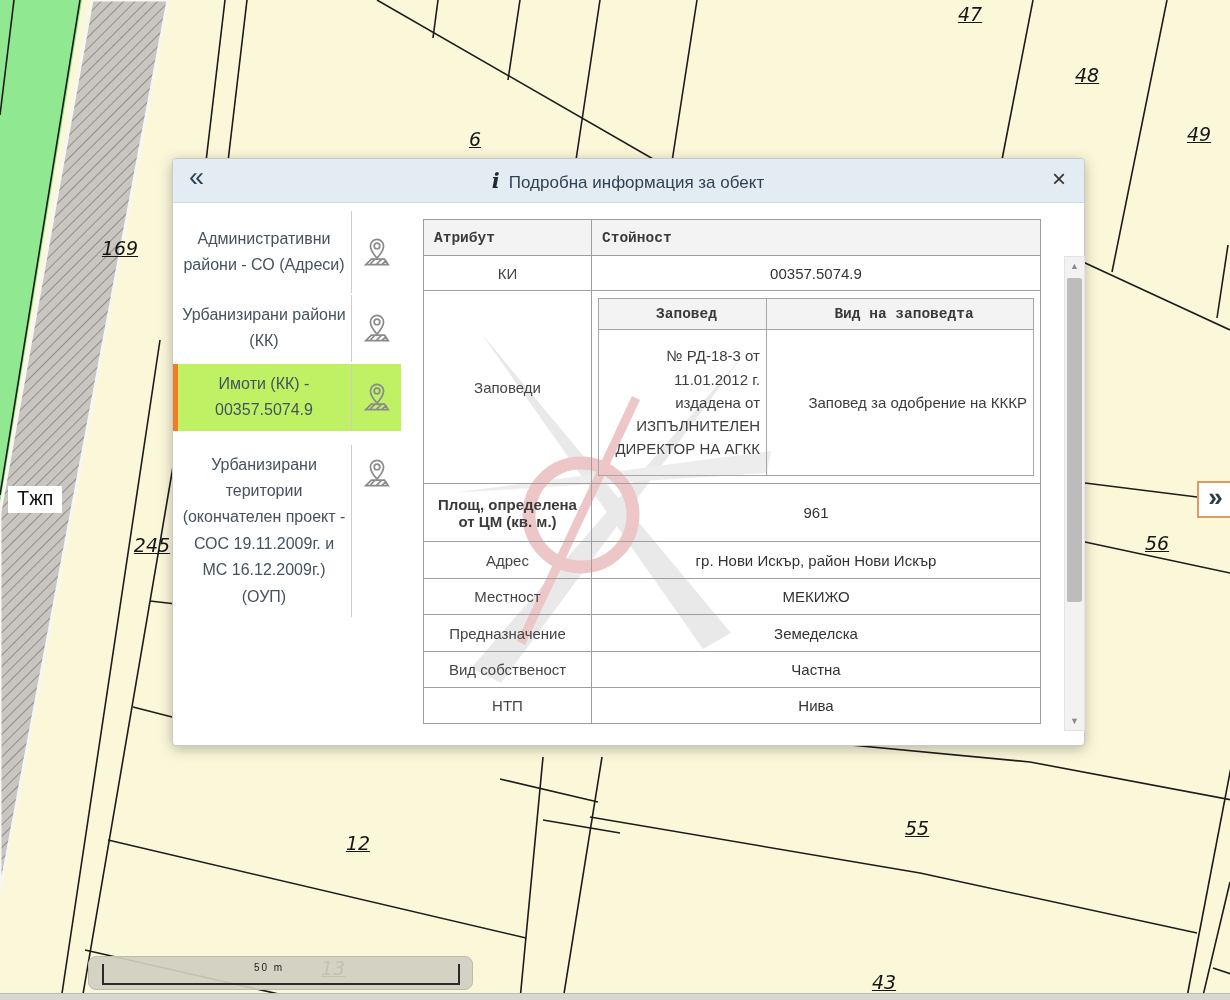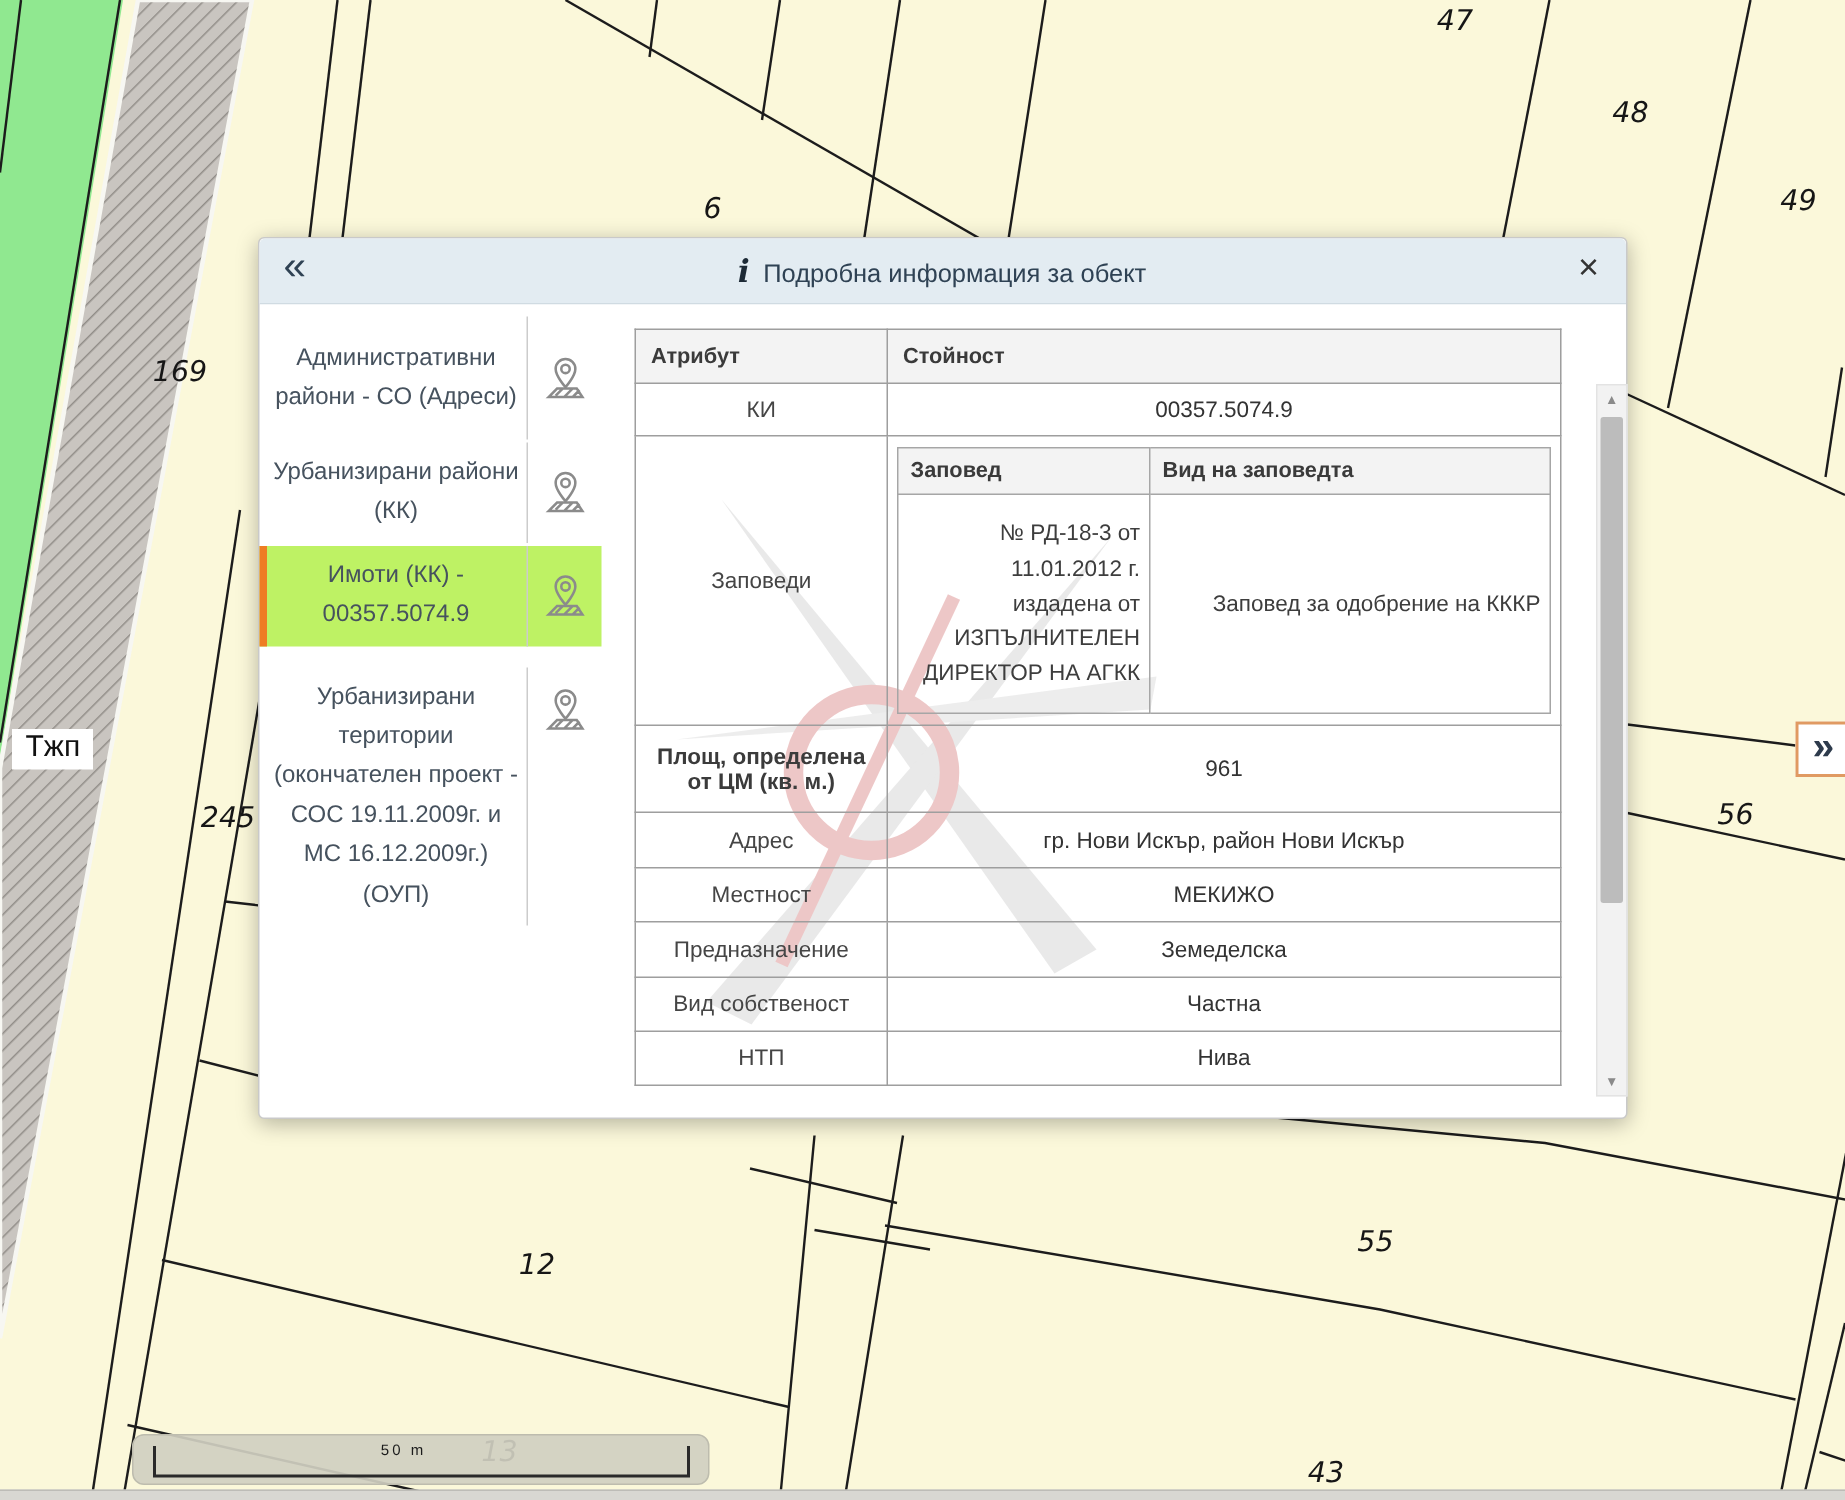--- a/index.html
+++ b/index.html
@@ -2,21 +2,21 @@
 <html><head>
 <meta charset="utf-8">
 <style>
   * { margin:0; padding:0; box-sizing:border-box; }
   html,body { width:1230px; height:1000px; overflow:hidden; }
   body { font-family:"Liberation Sans", sans-serif; position:relative; background:#fbf8da; }
 
   
   #map-svg { position:absolute; left:0; top:0; z-index:0; }
   .map-label { position:absolute; transform:translate(-50%,-50%); font-family:"DejaVu Sans", sans-serif;
-               font-style:italic; font-size:19px; color:#161616; z-index:1; white-space:nowrap; }
+               font-style:italic; font-size:19px; color:#161616; z-index:1; white-space:nowrap;text-decoration:underline; }
   #road-box { position:absolute; left:8px; top:486px; background:#ffffff; padding:1px 9px 3px 9px;
               font-size:20px; color:#111; z-index:1; }
   #scalebar { position:absolute; left:88px; top:956px; width:385px; height:34px; z-index:2;
               background:rgba(208,207,193,0.92); border:1px solid #bdbcae; border-radius:8px; }
   #scalebar svg { position:absolute; left:0; top:0; }
   #scalebar .lbl { position:absolute; left:17px; right:40px; top:5px; text-align:center; font-size:10px;
                    letter-spacing:2px; color:#1c1c1c; }
   #bottom-strip { position:absolute; left:0; top:993px; width:1230px; height:7px; background:#d8d7d2;
                   border-top:1px solid #bdbcb7; z-index:3; }
   #expand-btn { position:absolute; left:1197px; top:481px; width:37px; height:37px; z-index:4;
@@ -50,28 +50,28 @@
   .side-item.selected::before { content:""; position:absolute; left:0; top:0; bottom:0; width:5px;
                                 background:#ee7d23; }
   .pin { stroke:#8b8b8b; fill:none; stroke-width:1.8; }
 
   
   #content { flex:1; position:relative; padding:16px 0 0 22px; }
   #watermark { position:absolute; left:10px; top:100px; z-index:0; pointer-events:none; }
   table.attr { border-collapse:collapse; width:618px; table-layout:fixed; position:relative; z-index:1; }
   table.attr th, table.attr td { border:1px solid #9e9e9e; }
   table.attr thead th { background:#f3f3f3; height:36px; text-align:left; padding-left:10px;
-                        font-size:14.5px; color:#3a3a3a; font-weight:bold; }
+                        font-size:14.5px; color:#3a3a3a; font-weight:bold;font-family:Liberation Mono, monospace; }
   td.lbl { text-align:center; font-size:15px; color:#454545; padding:2px 6px; }
   td.val { text-align:center; font-size:15px; color:#333333; padding:2px 6px; }
   td.bold { font-weight:bold; color:#3b3b3b; }
   td.nest-cell { padding:6px; vertical-align:middle; }
   table.nested { border-collapse:collapse; width:100%; table-layout:fixed; }
   table.nested th, table.nested td { border:1px solid #a6a6a6; }
-  table.nested thead th { background:#f3f3f3; height:31px; text-align:left; padding-left:8px;
+  table.nested thead th { background:#f3f3f3; height:31px; text-align:center; padding-left:8px;
                           font-size:14.5px; color:#3a3a3a; font-weight:bold; }
   table.nested td { font-size:15px; color:#3d3d3d; text-align:right; padding:4px 6px; line-height:1.55; }
 
   
   #vscroll { position:absolute; left:663px; top:53px; width:21px; height:475px; background:#f2f2f2;
              border:1px solid #e3e3e3; z-index:2; }
   #vscroll .arr { position:absolute; left:0; width:100%; text-align:center; font-size:9px; color:#8a8a8a;
                   line-height:18px; cursor:pointer; }
   #vscroll .arr.up { top:0; }
   #vscroll .arr.down { bottom:0; }

